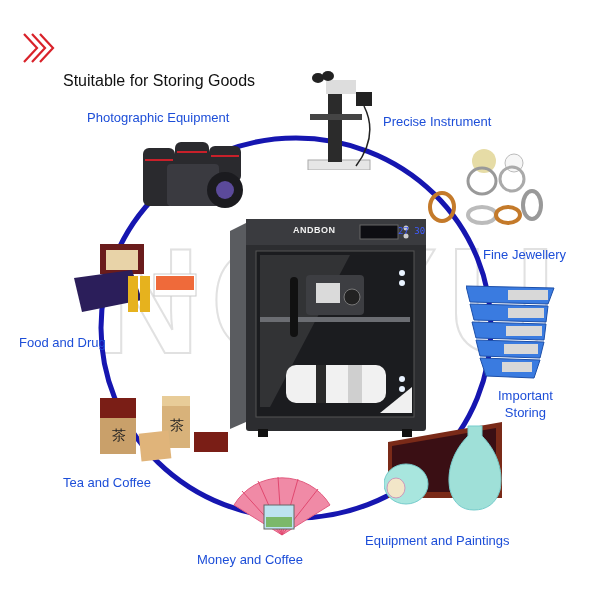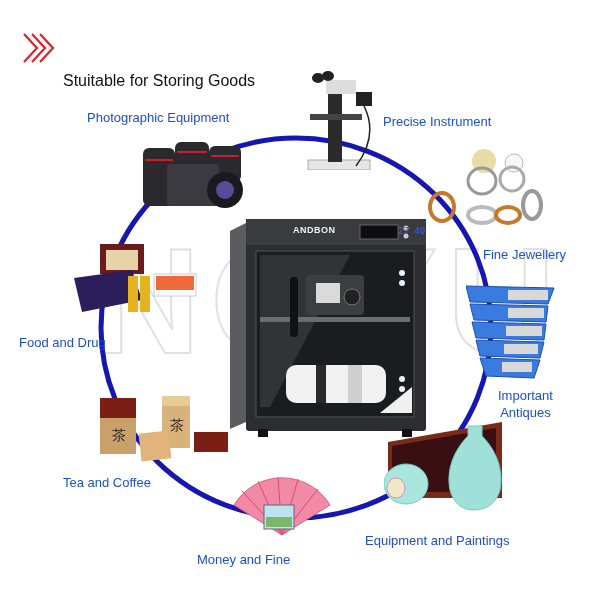--- a/index.html
+++ b/index.html
@@ -88,21 +88,21 @@
       <rect x="42" y="8" width="40" height="10"></rect>
       <rect x="42" y="26" width="36" height="10"></rect>
       <rect x="40" y="44" width="36" height="10"></rect>
       <rect x="38" y="62" width="34" height="10"></rect>
       <rect x="36" y="80" width="30" height="10"></rect>
     </g>
   </svg>
 </div>
 <div class="label" style="left:498px; top:375px; text-align:center;margin-top:12px;">
   <div>Important</div>
-  <div>Antiques</div>
+  <div>Storing</div>
 </div>
 
 <div class="abs" style="left:348px; top:418px; width:130px; height:95px;">
   <svg width="130" height="95">
     <polygon points="4,24 118,4 118,80 4,80" fill="#7a2a18"></polygon>
     <polygon points="8,28 112,10 112,74 8,74" fill="#3a0f14"></polygon>
     <path d="M84,8 h14 v10 c14,14 22,34 18,54 c-4,14 -14,20 -26,20 c-12,0 -20,-6 -24,-20 c-4,-20 4,-40 18,-54 z" fill="#9fe0d8" stroke="#7cc"></path>
     <ellipse cx="22" cy="66" rx="22" ry="20" fill="#a8e6de" stroke="#7cc"></ellipse>
     <ellipse cx="12" cy="70" rx="9" ry="10" fill="#f2e6c8" stroke="#c9b"></ellipse>
   </svg>
@@ -118,21 +118,21 @@
       <line x1="50" y1="60" x2="10" y2="16"></line>
       <line x1="50" y1="60" x2="26" y2="6"></line>
       <line x1="50" y1="60" x2="46" y2="2"></line>
       <line x1="50" y1="60" x2="66" y2="4"></line>
       <line x1="50" y1="60" x2="86" y2="14"></line>
     </g>
     <rect x="32" y="30" width="30" height="24" fill="#bde3f0" stroke="#666"></rect>
     <rect x="34" y="42" width="26" height="10" fill="#7bb86a"></rect>
   </svg>
 </div>
-<div class="label" style="left:197px; top:551px;">Money and Fine</div>
+<div class="label" style="left:197px; top:551px;">Money and Coffee</div>
 
 <div class="abs" style="left:62px; top:392px; width:135px; height:80px;">
   <svg width="135" height="80">
     <rect x="2" y="6" width="36" height="56" fill="#c9a06a"></rect>
     <rect x="2" y="6" width="36" height="20" fill="#7a1e16"></rect>
     <rect x="64" y="4" width="28" height="52" fill="#d8b27a"></rect>
     <rect x="64" y="4" width="28" height="10" fill="#e8cc98"></rect>
     <rect x="42" y="40" width="30" height="28" fill="#e0b47a" transform="rotate(-6 57 54)"></rect>
     <rect x="96" y="40" width="34" height="20" fill="#7a1e16"></rect>
     <text x="14" y="48" font-size="14" fill="#222" font-family="DejaVu Serif, serif">茶</text>
@@ -184,14 +184,14 @@
     <polygon points="150,196 182,170 182,196" fill="#f0f0f0"></polygon>
 
     <rect x="28" y="212" width="10" height="8" fill="#111"></rect>
     <rect x="172" y="212" width="10" height="8" fill="#111"></rect>
 
     <rect x="130" y="8" width="38" height="14" fill="#0d0d12" stroke="#666"></rect>
     <circle cx="176" cy="11" r="2.5" fill="#ccc"></circle>
     <circle cx="176" cy="19" r="2.5" fill="#ccc"></circle>
   </svg>
   <div class="abs" style="left:27px; top:8px; font-size:9px; font-weight:bold; color:#f2f2f2; letter-spacing:0.5px;">ANDBON</div>
-  <div class="abs" style="left:132px; top:9px; font-size:9px; font-family:'DejaVu Sans Mono', monospace; color:#3e5bff; letter-spacing:0px;">27 40</div>
+  <div class="abs" style="left:132px; top:9px; font-size:9px; font-family:'DejaVu Sans Mono', monospace; color:#3e5bff; letter-spacing:0px;">27 30</div>
 </div>
 
 </body></html>

